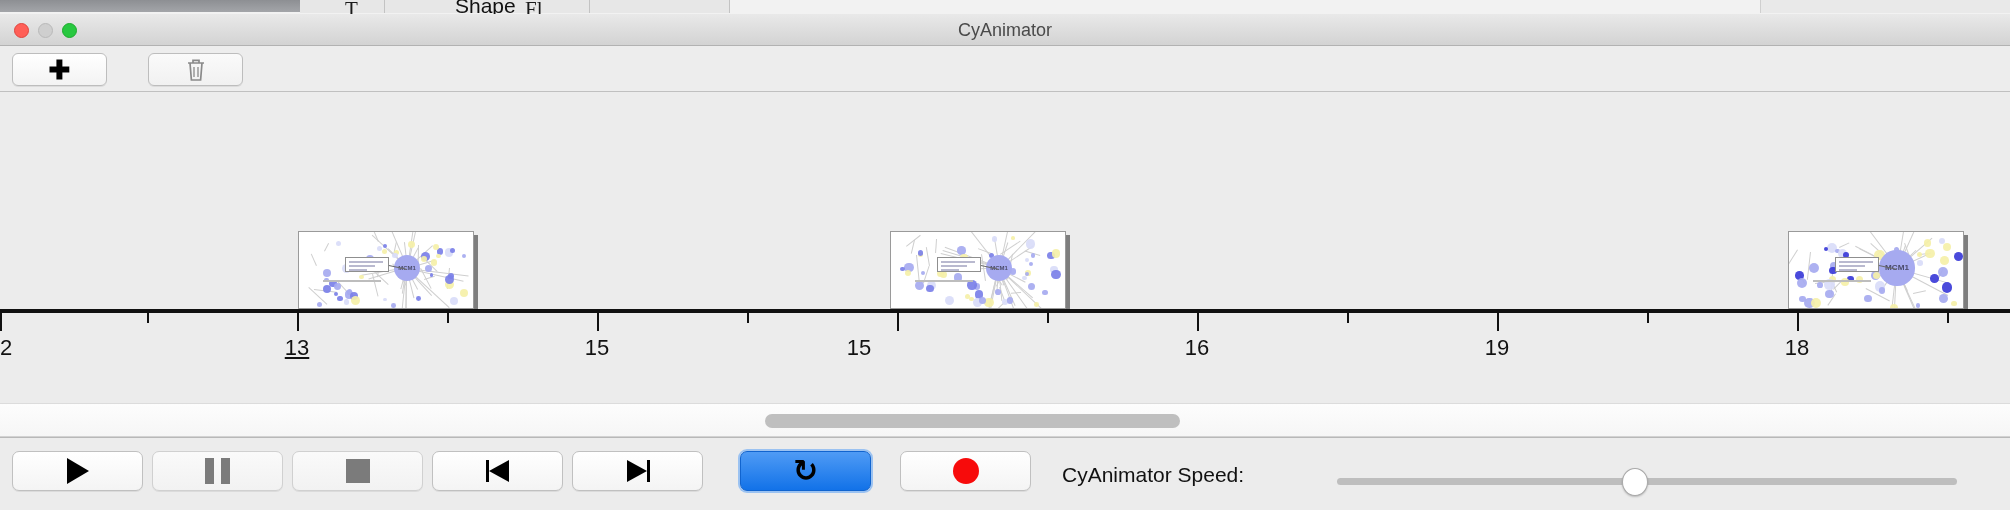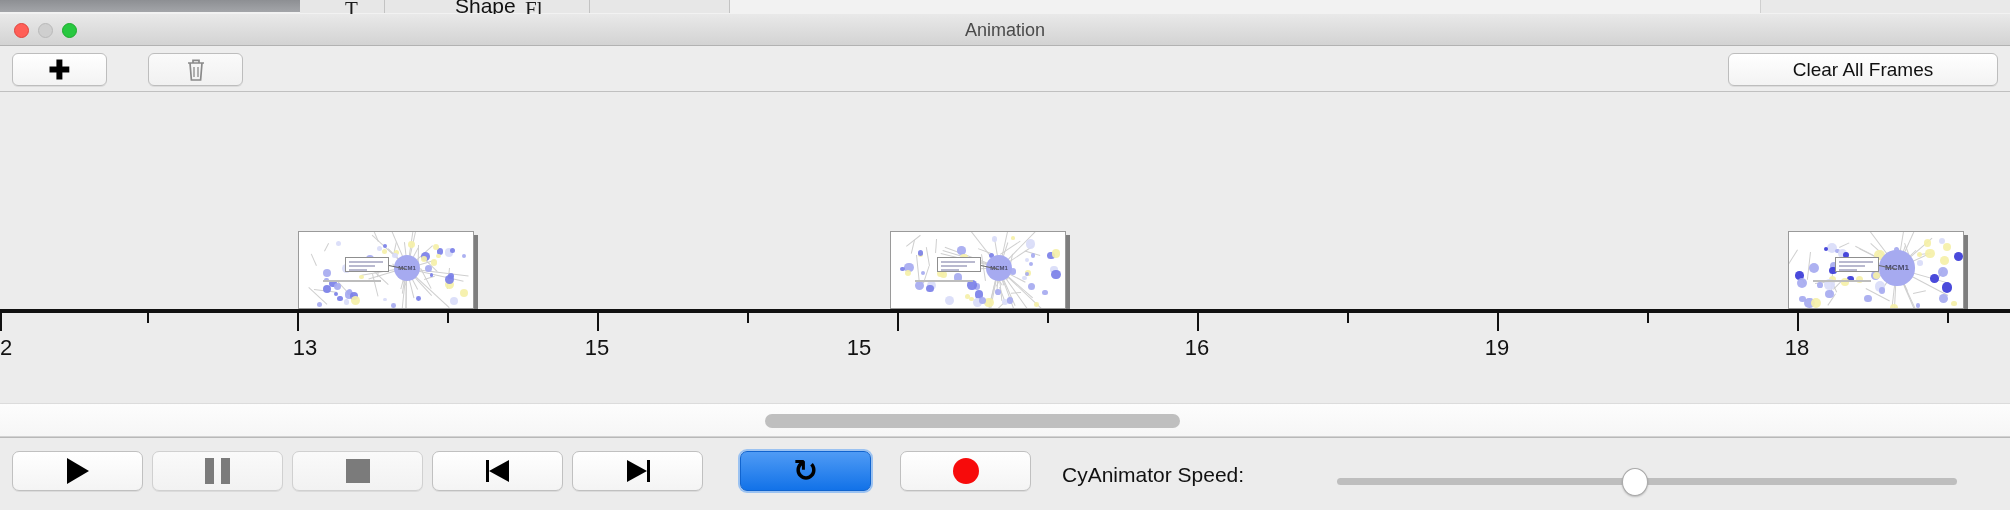--- a/index.html
+++ b/index.html
@@ -174,40 +174,37 @@
   <div class="bg-cell" style="left:300px;width:85px;"></div>
   <div class="bg-cell" style="left:385px;width:205px;"></div>
   <div class="bg-cell" style="left:590px;width:140px;"></div>
   <div class="bg-glyph" style="left:345px;">T</div>
   <div class="bg-glyph" style="left:525px;">Fl</div>
   <div class="bg-shape">Shape</div>
   <div class="bg-right"></div>
 </div>
 
 <div class="titlebar">
-  <div class="win-title">Animation</div>
+  <div class="win-title">CyAnimator</div>
   <div class="traffic">
     <div class="light red"></div>
     <div class="light yellow"></div>
     <div class="light green"></div>
   </div>
 </div>
 
 <div class="toolbar">
   <div class="tb-btn" id="add-btn">
     <span class="plus-ico">✚</span>
   </div>
   <div class="tb-btn flat" id="del-btn">
     <svg width="22" height="26" viewBox="0 0 22 26">
       <path d="M3 6 h16 M5 6 l1.4 17 h9.2 L17 6 M8 6 V3.4 h6 V6" fill="none" stroke="#8a8a8a" stroke-width="1.7"></path>
       <path d="M9 10 v10 M13 10 v10" stroke="#8a8a8a" stroke-width="1.3" fill="none"></path>
     </svg>
-  </div>
-  <div class="tb-btn" id="clear-btn">
-    <span>Clear All Frames</span>
   </div>
 </div>
 
 <div class="timeline">
   <div class="track" id="frame-track">
       <div class="frame" style="left: 298px; top: 138px; width: 176px; height: 78px;">
         <div class="netedge" style="left: 108px; top: 36px; width: 27.2729px; transform: rotate(224.477deg);"></div>
         <div class="netedge" style="left: 108px; top: 36px; width: 54.0898px; transform: rotate(96.0525deg);"></div>
         <div class="netedge" style="left: 108px; top: 36px; width: 58.1724px; transform: rotate(42.6964deg);"></div>
         <div class="netedge" style="left: 108px; top: 36px; width: 23.2192px; transform: rotate(297.67deg);"></div>
@@ -482,21 +479,21 @@
         <div class="netedge" style="background: rgb(106, 106, 106); left: 90px; top: 33px; width: 18px; transform: rotate(12deg);"></div>
         <div class="smalltext" style="left: 24px; top: 48px; width: 58px;"></div>
       </div>
     </div>
 
   <div class="axis"></div>
   <div id="ticks">
       <div class="tick major" style="left: 0px;"></div>
       <div class="ticklabel" style="left: 0px;">12</div>
       <div class="tick major" style="left: 297px;"></div>
-      <div class="ticklabel" style="left: 305px;">13</div>
+      <div class="ticklabel" style="left: 297px; text-decoration: underline;">13</div>
       <div class="tick major" style="left: 597px;"></div>
       <div class="ticklabel" style="left: 597px;">15</div>
       <div class="tick major" style="left: 897px;"></div>
       <div class="ticklabel" style="left: 859px;">15</div>
       <div class="tick major" style="left: 1197px;"></div>
       <div class="ticklabel" style="left: 1197px;">16</div>
       <div class="tick major" style="left: 1497px;"></div>
       <div class="ticklabel" style="left: 1497px;">19</div>
       <div class="tick major" style="left: 1797px;"></div>
       <div class="ticklabel" style="left: 1797px;">18</div>

